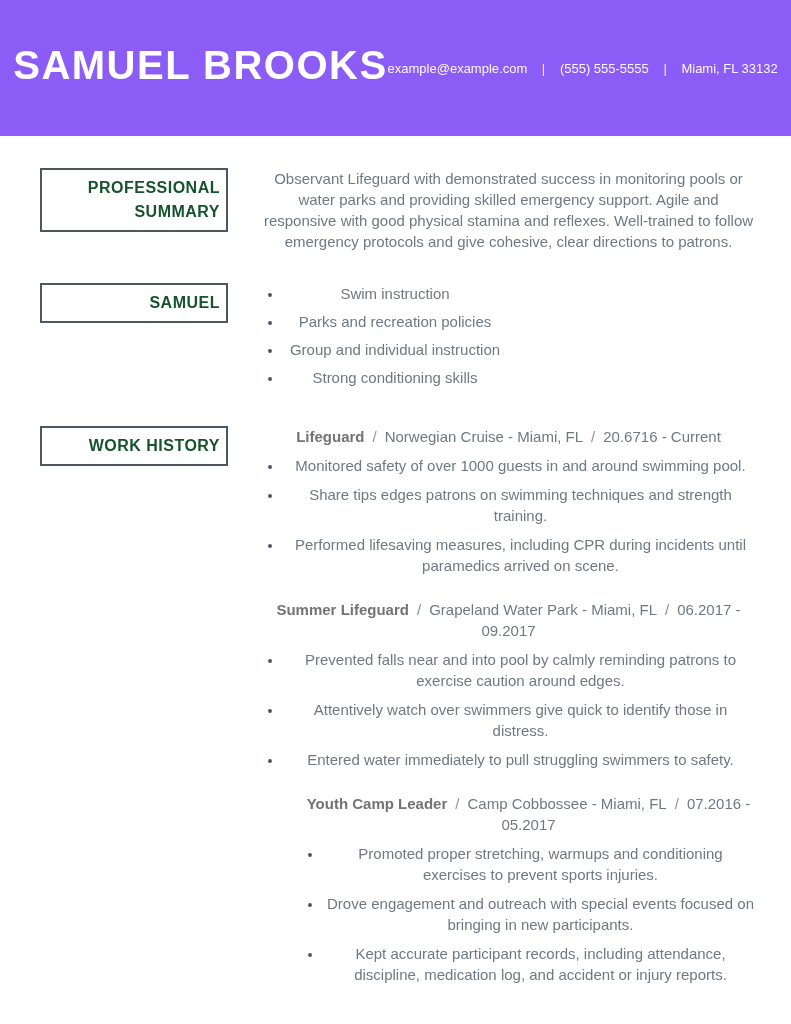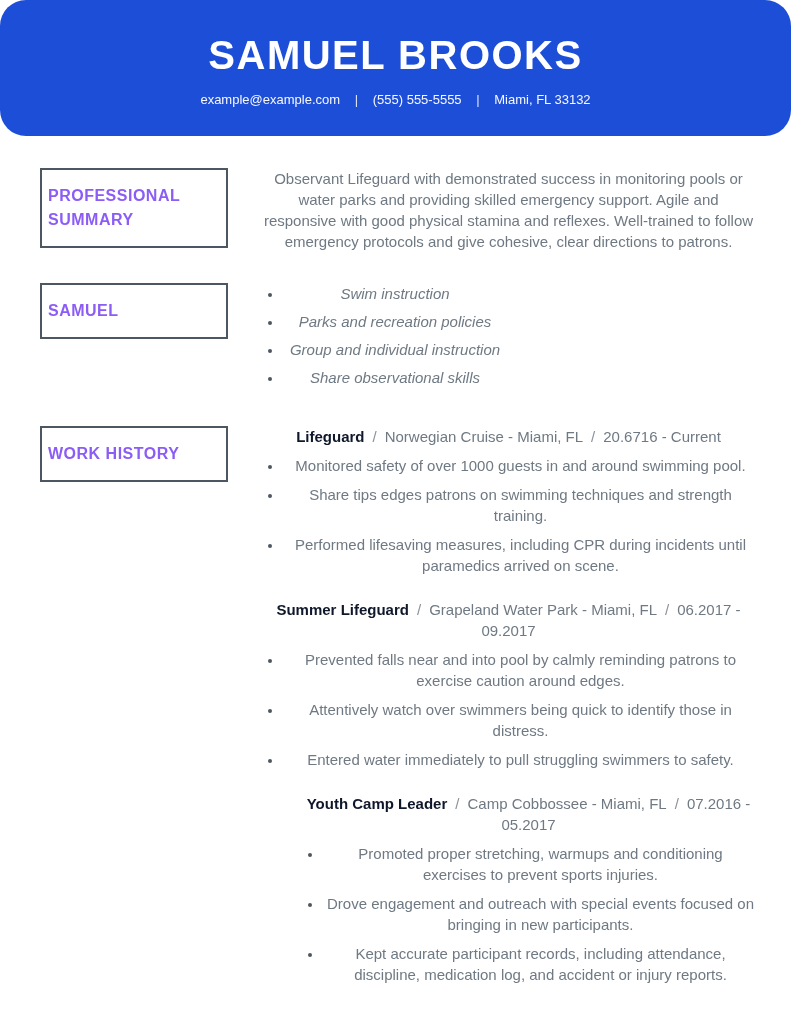--- a/index.html
+++ b/index.html
@@ -4,52 +4,52 @@
 <style>
   * { box-sizing: border-box; margin: 0; padding: 0; }
   html, body { background: #e8e8e8; }
   body { font-family: "Liberation Sans", sans-serif; }
   .page {
     width: 791px; height: 1024px; margin: 0 auto; background: #ffffff;
     color: #6f7983; font-size: 15px; line-height: 21px; overflow: hidden;
   }
   
   .hdr {
-    height: 136px; background: #1d4ed8; color: #ffffff;
-    display: flex; flex-direction: column; align-items: center; justify-content: center; border-radius: 26px;
+    height: 136px; background: #8b5cf6; color: #ffffff;
+    display: flex; flex-direction: row; align-items: center; justify-content: center;
   }
   .name {
     font-size: 40px; font-weight: 700; letter-spacing: 1.5px; line-height: 1.1;
     margin-top: 6px; margin-bottom: 12px; color: #ffffff;
   }
   .contact { font-size: 13px; color: rgba(255,255,255,0.96); }
   .contact .sep { margin: 0 11px; color: rgba(255,255,255,0.85); }
   
   .content { padding: 32px 36px 0 40px; }
   .row { display: flex; align-items: flex-start; margin-bottom: 31px; }
   .labelcol { width: 188px; flex-shrink: 0; margin-right: 34px; }
   .bodycol { flex: 1; min-width: 0; text-align: center; }
   .label-box {
-    border: 2px solid #4d5762; background: #ffffff; text-align: left;
-    padding: 14px 6px; font-weight: 700; font-size: 16px; letter-spacing: 0.5px;
-    color: #8b5cf6; line-height: 1.5;
+    border: 2px solid #4d5762; background: #ffffff; text-align: right;
+    padding: 6px 6px; font-weight: 700; font-size: 16px; letter-spacing: 0.5px;
+    color: #14532d; line-height: 1.5;
   }
   
   .para { margin: 0; }
   
   .skills-cols { display: flex; }
   .skills-col { list-style: disc; padding-left: 21px; margin: 0; }
-  .skills-col.first { width: 242px; flex-shrink: 0; font-style: italic; }
+  .skills-col.first { width: 242px; flex-shrink: 0; }
   .skills-col li { padding-left: 3px; margin-bottom: 7px; }
   .skills-col li::marker { color: #4d5762; font-size: 0.85em; }
   
   .job { margin-bottom: 23px; }
   .job:last-child { margin-bottom: 0; margin-left: 40px; }
   .job-head { margin-bottom: 8px; }
-  .job-title { font-weight: 700; color: #0f172a; }
+  .job-title { font-weight: 700; color: #737373; }
   .sep2 { margin: 0 8px; color: #8a929b; }
   .bullets { list-style: disc; padding-left: 21px; margin: 0; }
   .bullets li { padding-left: 3px; margin-bottom: 8px; }
   .bullets li::marker { color: #4d5762; font-size: 0.85em; }
 </style>
 </head>
 <body>
 
 <div class="page">
 
@@ -82,21 +82,21 @@
         <div class="label-box">
           <span>SAMUEL</span>
         </div>
       </div>
       <div class="bodycol">
         <div class="skills-cols">
           <ul class="skills-col first">
               <li>Swim instruction</li>
               <li>Parks and recreation policies</li>
               <li>Group and individual instruction</li>
-              <li>Share observational skills</li>
+              <li>Strong conditioning skills</li>
             </ul>
         </div>
       </div>
     </section>
 
     <section class="row">
       <div class="labelcol">
         <div class="label-box">
           <span>WORK HISTORY</span>
         </div>
@@ -107,21 +107,21 @@
             <ul class="bullets">
               <li>Monitored safety of over 1000 guests in and around swimming pool.</li>
               <li>Share tips edges patrons on swimming techniques and strength training.</li>
               <li>Performed lifesaving measures, including CPR during incidents until paramedics arrived on scene.</li>
             </ul>
           </div>
           <div class="job">
             <div class="job-head"><span class="job-title">Summer Lifeguard</span><span class="sep2">/</span><span class="job-co">Grapeland Water Park - Miami, FL</span><span class="sep2">/</span><span class="job-dates">06.2017 - 09.2017</span></div>
             <ul class="bullets">
               <li>Prevented falls near and into pool by calmly reminding patrons to exercise caution around edges.</li>
-              <li>Attentively watch over swimmers being quick to identify those in distress.</li>
+              <li>Attentively watch over swimmers give quick to identify those in distress.</li>
               <li>Entered water immediately to pull struggling swimmers to safety.</li>
             </ul>
           </div>
           <div class="job">
             <div class="job-head"><span class="job-title">Youth Camp Leader</span><span class="sep2">/</span><span class="job-co">Camp Cobbossee - Miami, FL</span><span class="sep2">/</span><span class="job-dates">07.2016 - 05.2017</span></div>
             <ul class="bullets">
               <li>Promoted proper stretching, warmups and conditioning exercises to prevent sports injuries.</li>
               <li>Drove engagement and outreach with special events focused on bringing in new participants.</li>
               <li>Kept accurate participant records, including attendance, discipline, medication log, and accident or injury reports.</li>
             </ul>

